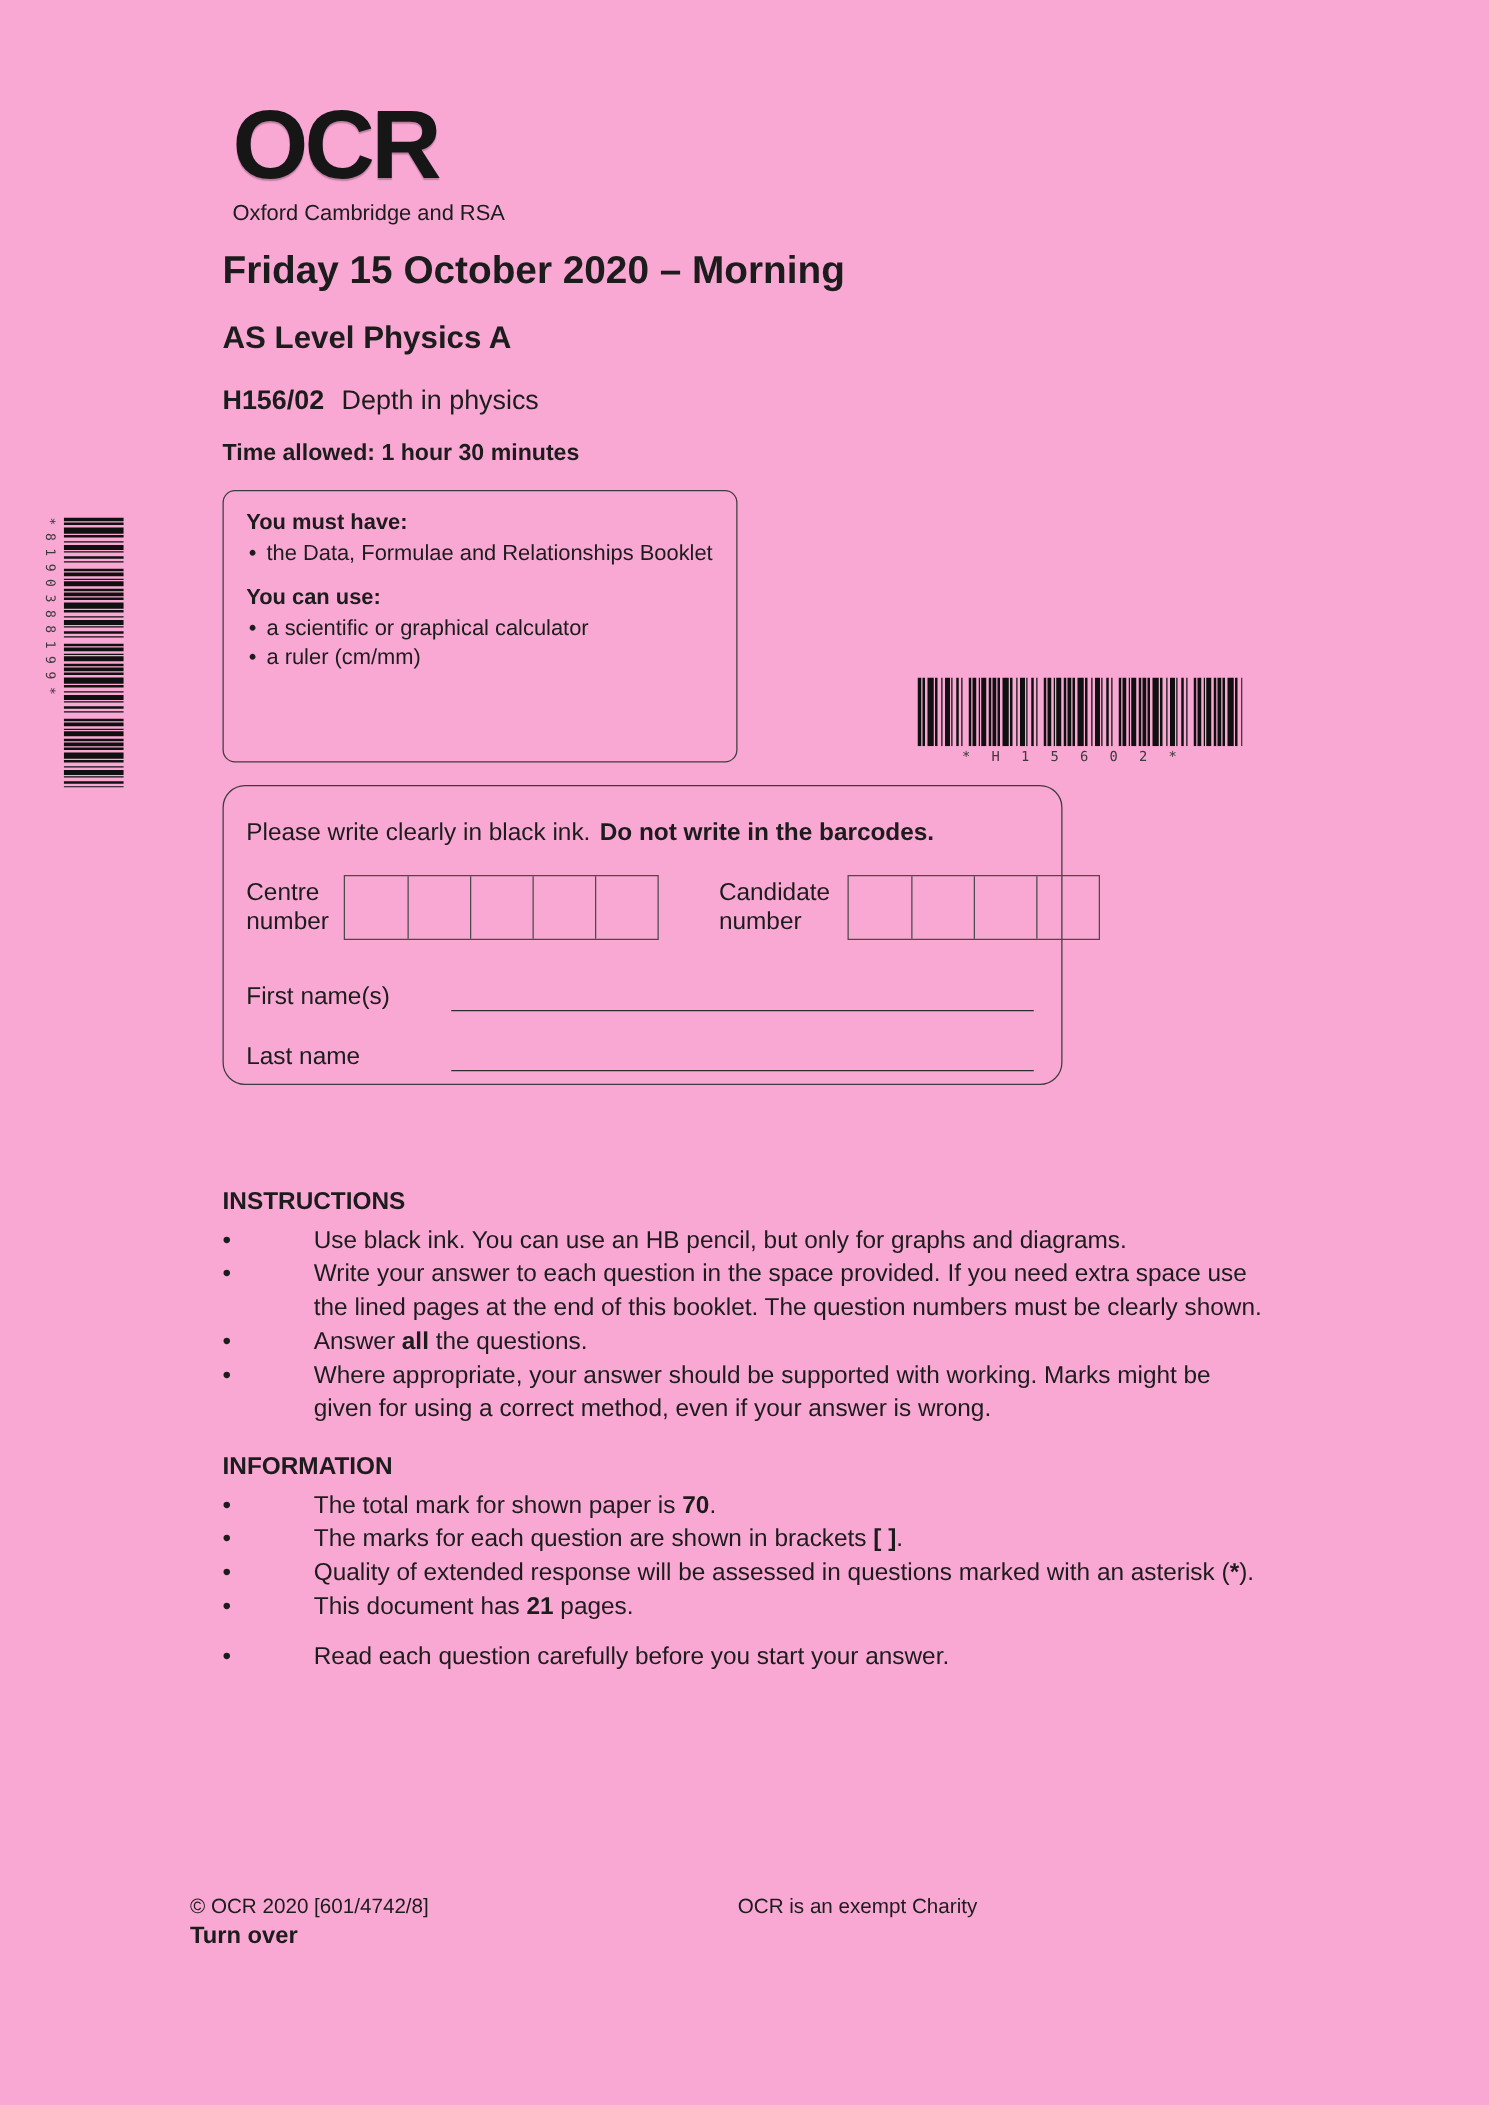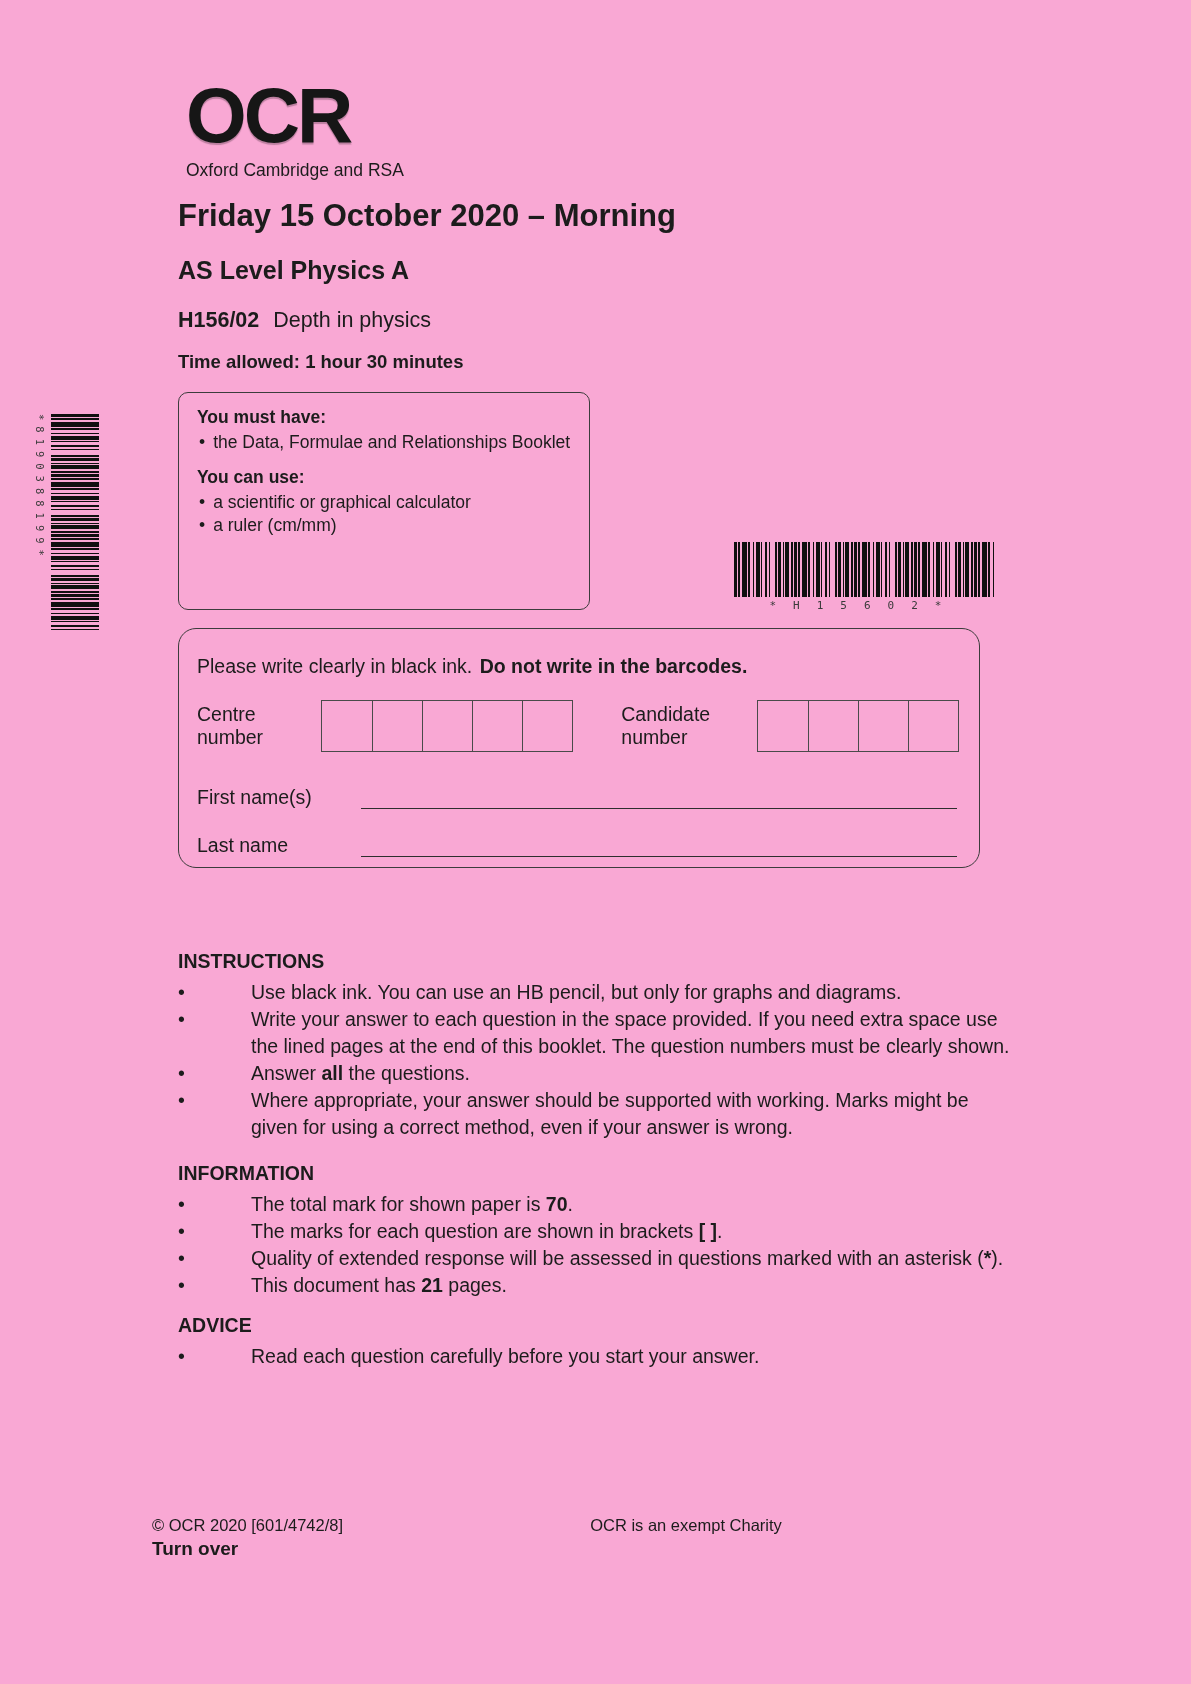--- a/index.html
+++ b/index.html
@@ -44,21 +44,21 @@
   .right-barcode{position:absolute; left:706px; top:542px; width:260px;margin-left:28px;}
   .hbars{position:relative; width:260px; height:55px; overflow:hidden;}
   .right-barcode .code-h{
     display:block; text-align:center; margin-top:2px;
     font-family:"DejaVu Sans Mono", monospace; font-size:11px;
     letter-spacing:17px; color:#3a3a3a; white-space:nowrap;
   }
 
   
   .candidate-box{
-    position:absolute; left:178px; top:628px; width:802px; height:240px;
+    position:absolute; left:178px; top:628px; width:672px; height:240px;
     border:1.6px solid #3c3c3c; border-radius:18px;
     box-sizing:border-box; padding:26px 20px 0 18px; font-size:19.5px;
   }
   .notice{margin-bottom:22px;}
   .notice b{margin-left:2px;}
   .num-row{display:flex; align-items:center;}
   .num-label{width:148px;}
   .cand-label{margin-left:48px; margin-right:14px;}
   .cellgrid{display:flex; border:1.3px solid #4a4a4a; margin-left:12px;}
   .cand-label + .cellgrid{margin-left:0;}
@@ -310,21 +310,20 @@
           <span class="btxt"><span>Quality of extended response will be assessed in questions marked with an asterisk (</span><b>*</b><span>).</span></span>
         </div>
         <div class="bullet-item">
           <span class="dot">•</span>
           <span class="btxt"><span>This document has </span><b>21</b><span> pages.</span></span>
         </div>
       </div>
   </div>
 
   <div class="section sec-advice">
-    <h2>ADVICE</h2>
     <div>
         <div class="bullet-item">
           <span class="dot">•</span>
           <span class="btxt"><span>Read each question carefully before you start your answer.</span></span>
         </div>
       </div>
   </div>
 
   <div class="footer-l1">
     <span class="fleft">© OCR 2020  [601/4742/8]</span>

